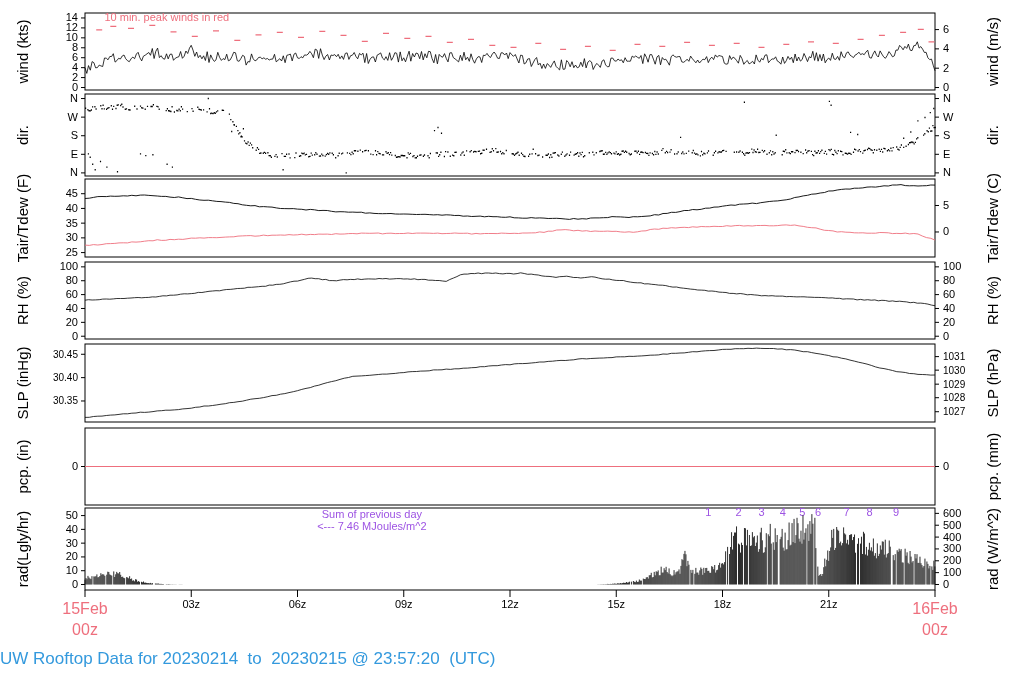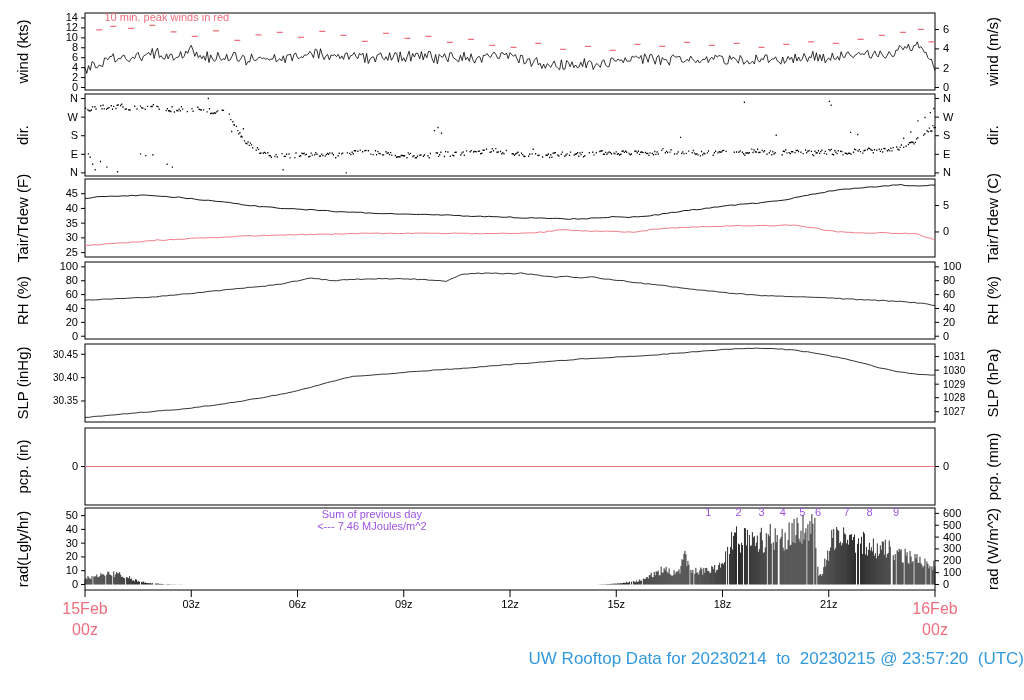--- a/index.html
+++ b/index.html
@@ -1,19 +1,19 @@
 <!DOCTYPE html>
 <html><head>
 <meta charset="utf-8">
 <style>
   html,body{margin:0;padding:0;background:#fff;}
   body{width:1024px;height:700px;overflow:hidden;font-family:"Liberation Sans",sans-serif;}
   .figure{position:relative;width:1024px;height:700px;background:#fff;}
   .figure svg{position:absolute;top:0;left:0;}
-  .caption{position:absolute;top:649px;left:0;width:1024px;text-align:right;
+  .caption{position:absolute;top:649px;left:0;width:1024px;text-align:left;
            font-size:17px;white-space:pre;color:#3399dd;}
 </style>
 </head>
 <body>
 
 <div class="figure">
   <svg id="chart" width="1024" height="645" viewBox="0 0 1024 645">
       <g>
         <rect x="85" y="13" width="850" height="77" fill="none" stroke="#000" stroke-width="1"></rect>
         <g>

